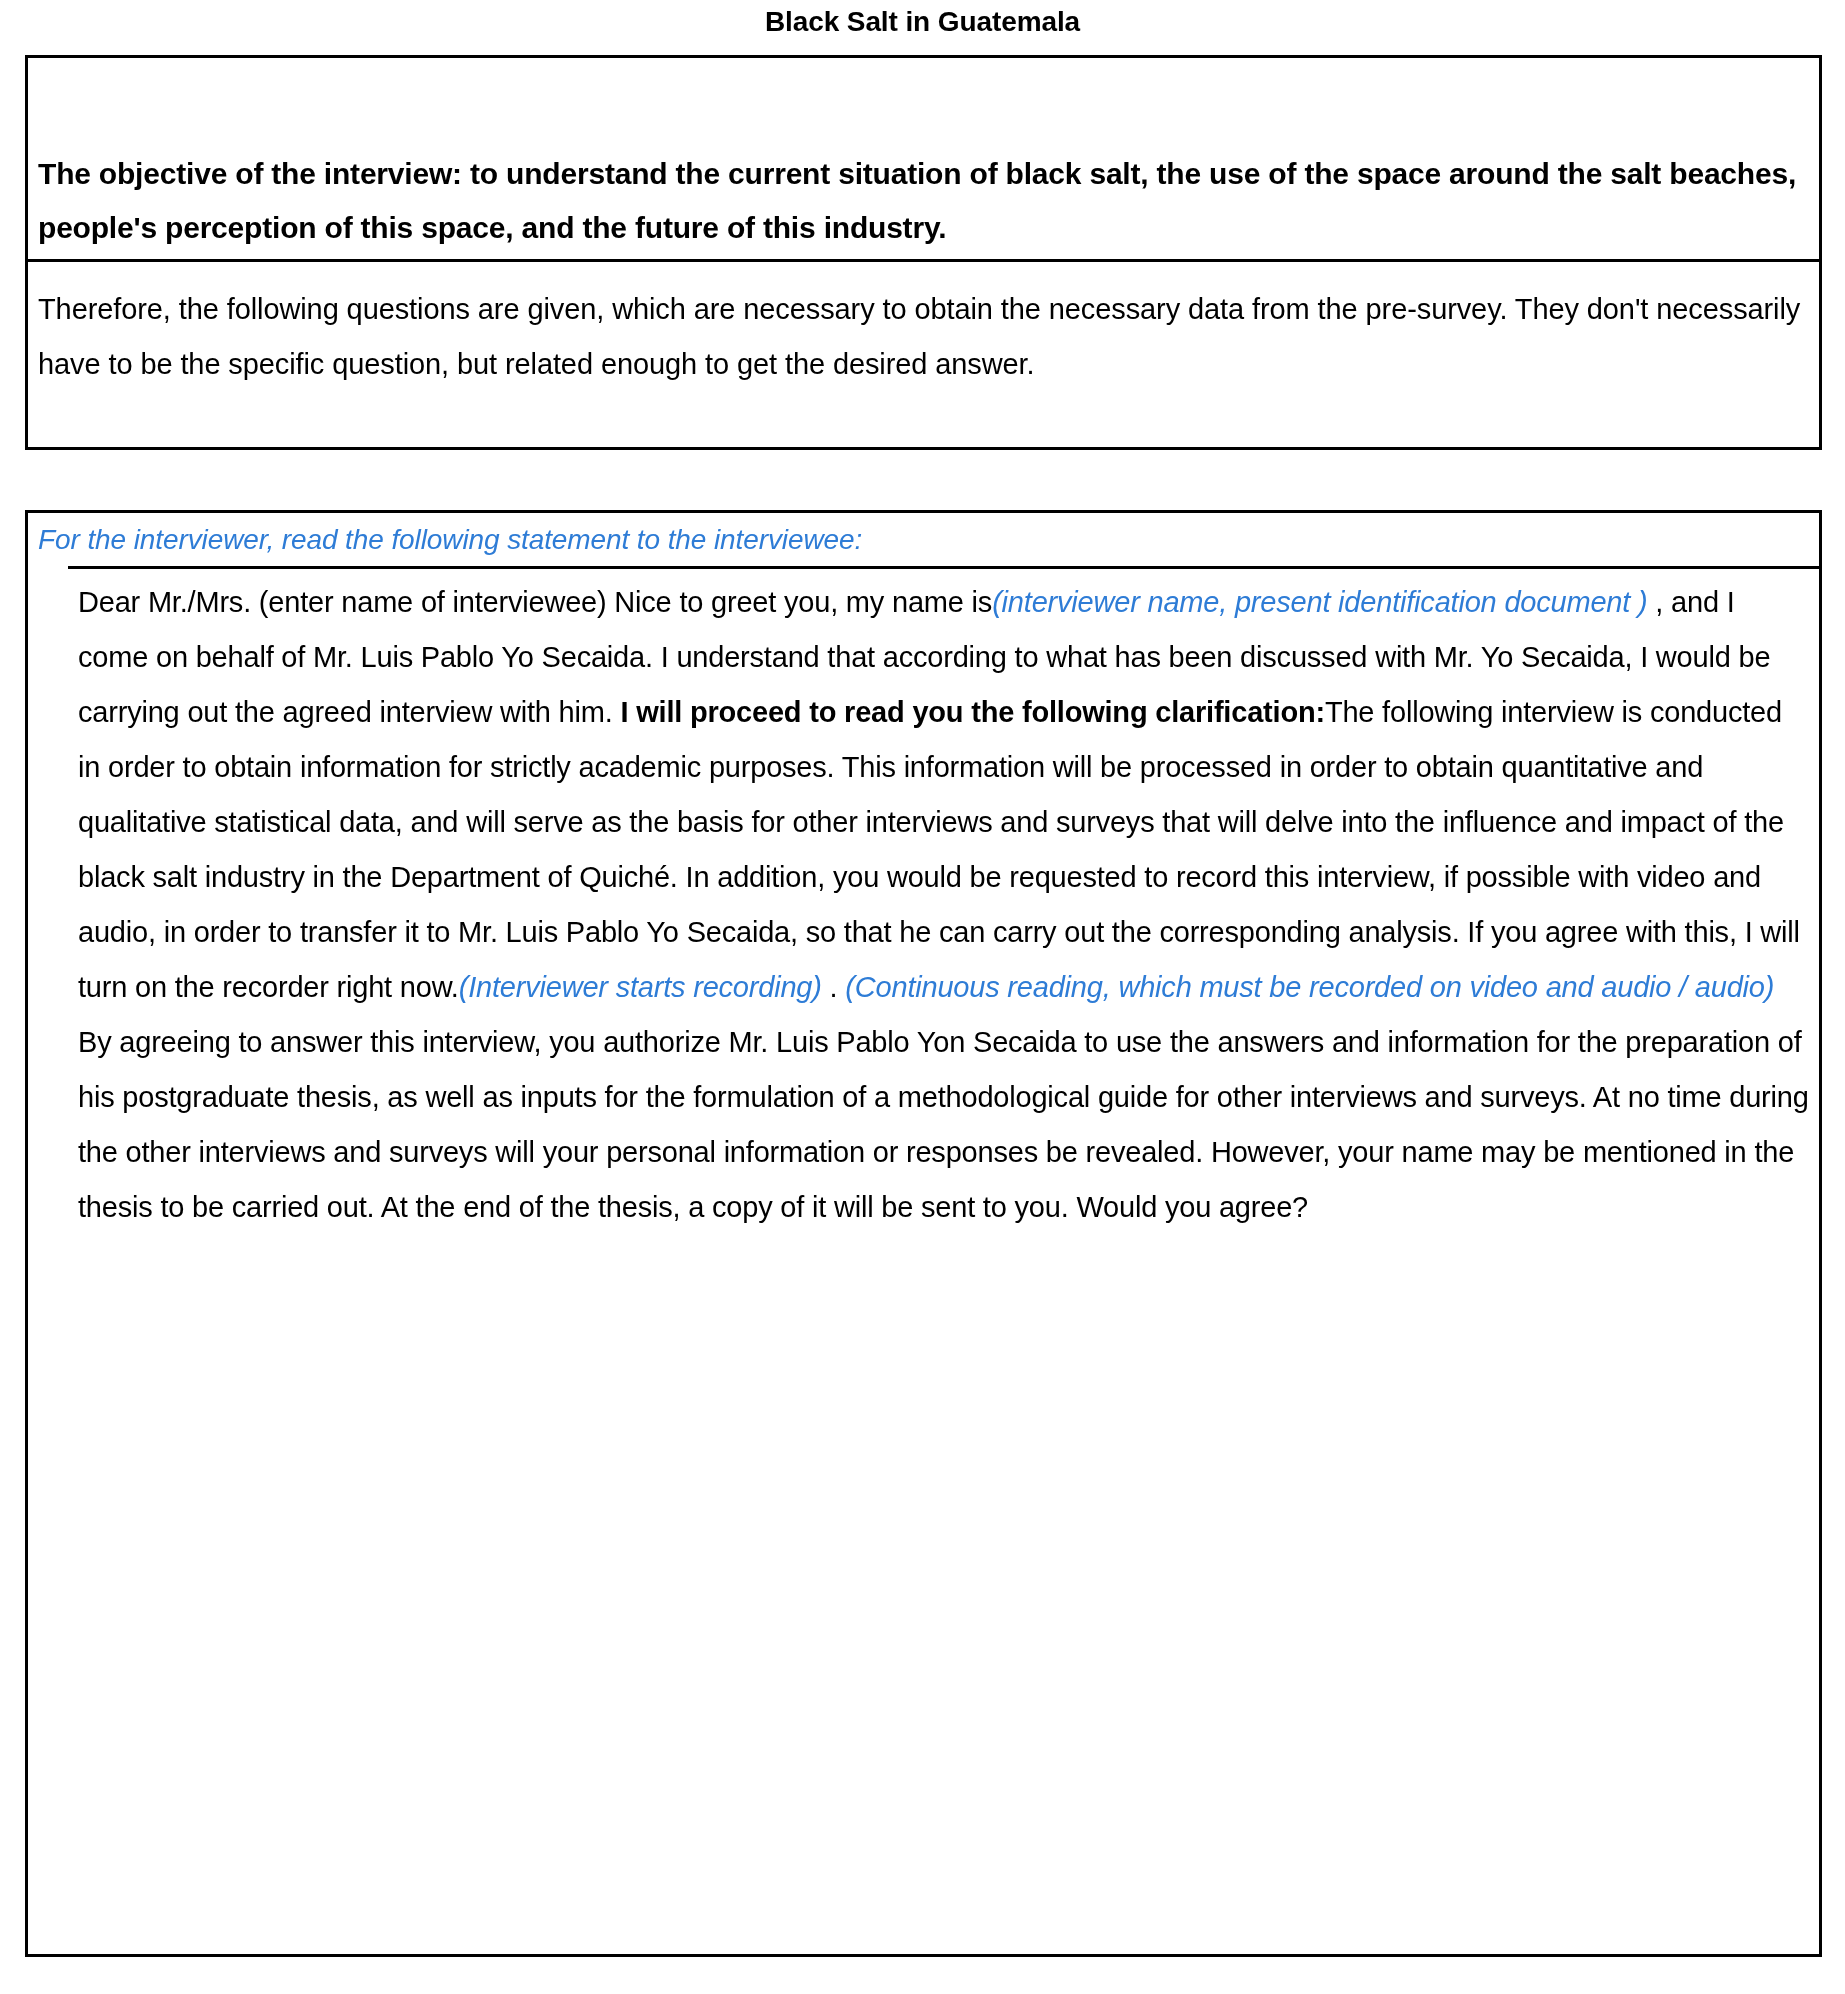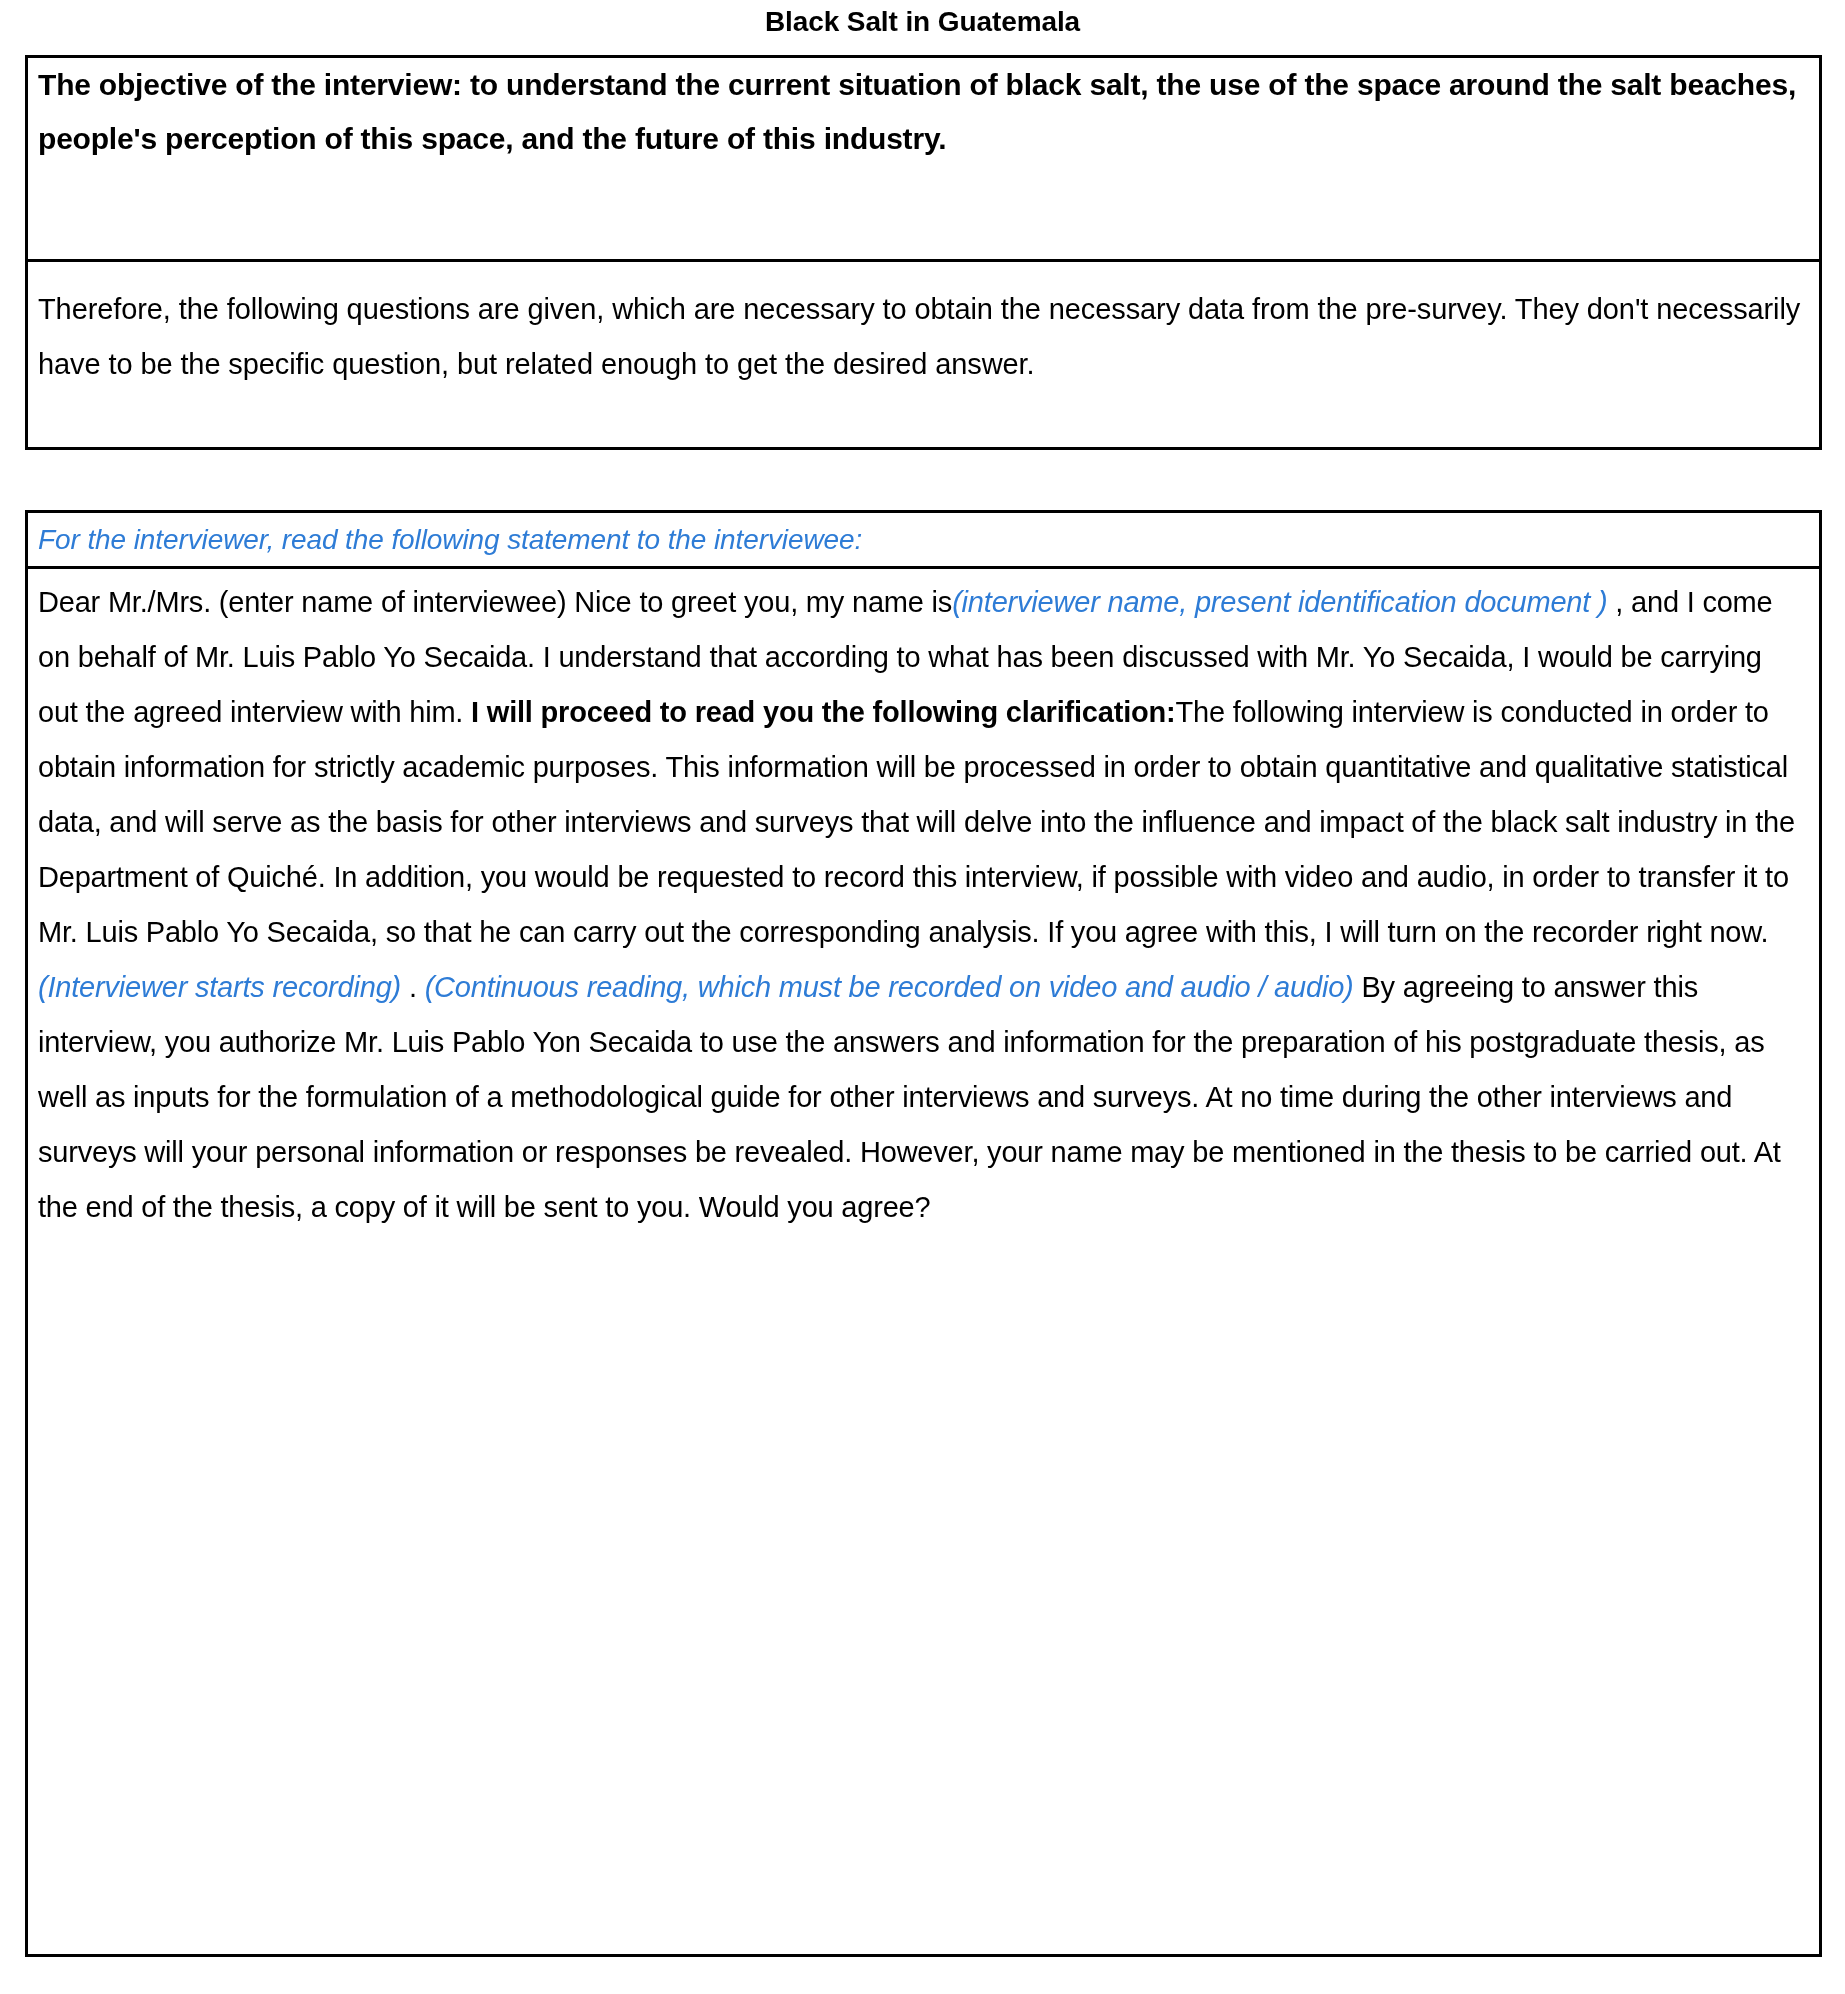--- a/index.html
+++ b/index.html
@@ -49,21 +49,21 @@
     box-sizing: border-box;
     padding: 0 10px;
   }
   .cell + .cell {
     border-top: 3.8px solid #000000;
   }
 
   .objective-cell {
     height: 201px;
     display: flex;
-    align-items: flex-start;
+    align-items: flex-end;
     padding-bottom: 3.8px;
   }
   .objective-text {
     font-size: 30px;
     font-weight: bold;
     line-height: 54px;
     letter-spacing: -0.2px;
   }
 
   .therefore-cell {
@@ -94,20 +94,21 @@
   .statement-head {
     font-size: 28px;
     font-weight: normal;
     font-style: italic;
     color: #2E7CD6;
     letter-spacing: -0.1px;
   }
   .statement-body-cell {
     height: 1388px;
     padding-top: 6.3px;
+    margin-left: 40px;
   }
   .statement-body {
     font-size: 29px;
     line-height: 55px;
     letter-spacing: -0.2px;
     text-align: left;
   }
 
   .blue-italic {
     color: #2E7CD6;

